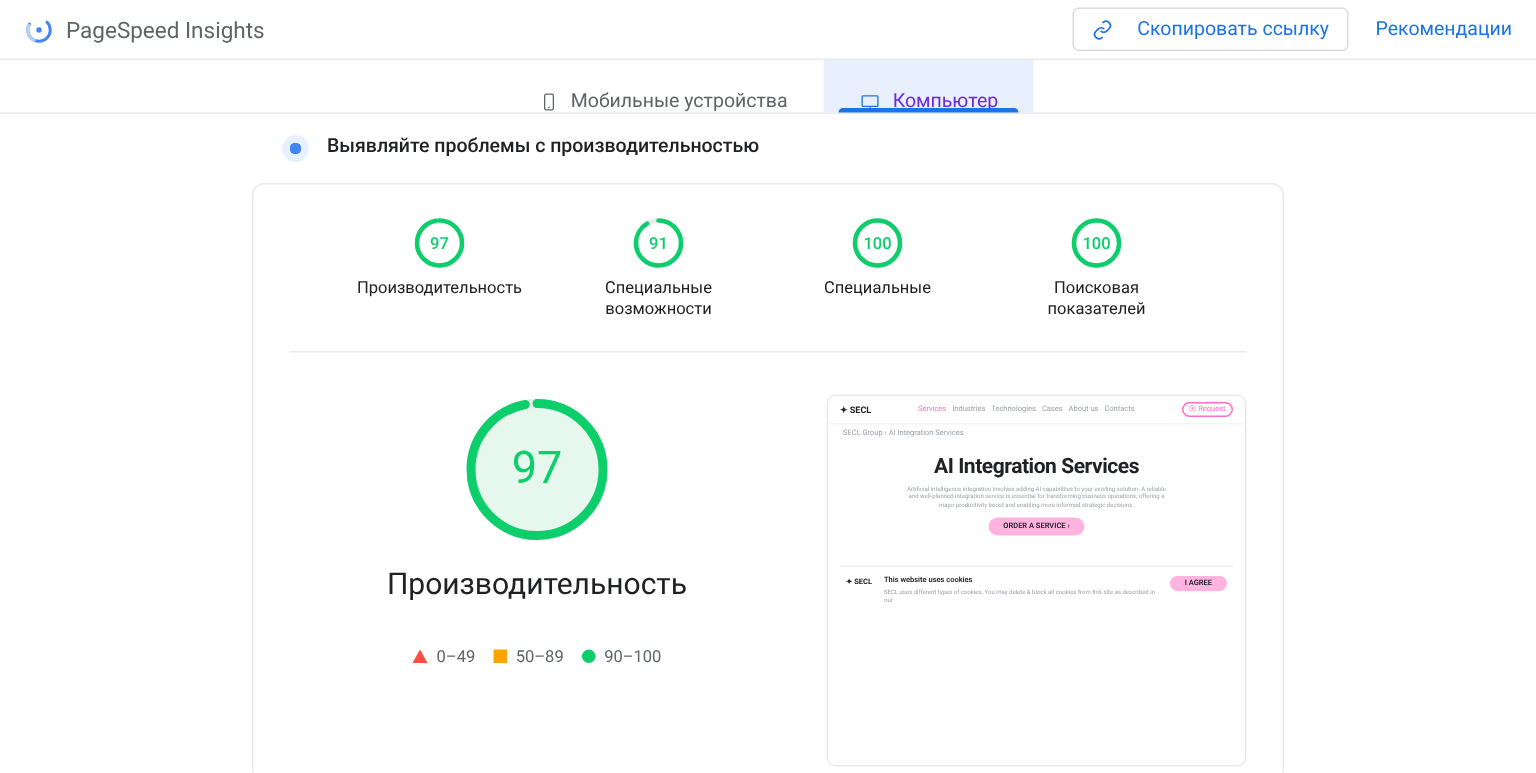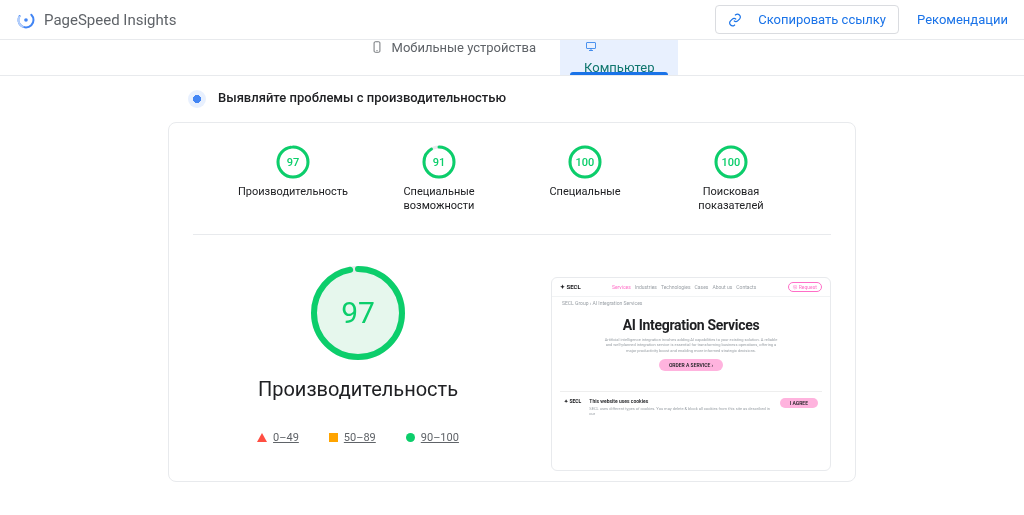--- a/index.html
+++ b/index.html
@@ -7,22 +7,22 @@
 
     .header { display: flex; align-items: center; justify-content: space-between; padding: 8px 16px; border-bottom: 1px solid #e8eaed; height: 40px; }
     .header-left { display: flex; align-items: center; gap: 8px; }
     .logo-icon { width: 20px; height: 20px; }
     .product-name { font-size: 15px; color: #5f6368; font-weight: 400; }
     .header-right { display: flex; align-items: center; gap: 18px; }
     .copy-btn { display: flex; align-items: center; gap: 16px; border: 1px solid #dadce0; border-radius: 4px; padding: 6px 12px; font-size: 13px; color: #1a73e8; background: #fff; cursor: pointer; }
     .docs-link { font-size: 13px; color: #1a73e8; text-decoration: none; }
 
     .tabs { display: flex; justify-content: center; border-bottom: 1px solid #e8eaed; height: 36px; }
-    .tab { display: flex; align-items: flex-start; gap: 8px; padding: 0 24px; font-size: 13px; color: #5f6368; cursor: pointer; position: relative; }
-    .tab.active { color: #0f766e; background: #e8f0fe; flex-direction: column; }
+    .tab { display: flex; align-items: flex-end; gap: 8px; padding: 0 24px; font-size: 13px; color: #5f6368; cursor: pointer; position: relative; }
+    .tab.active { color: #6d28d9; background: #e8f0fe; }
     .tab.active::after { content: ''; position: absolute; left: 10px; right: 10px; bottom: 0; height: 3px; background: #1a73e8; border-radius: 3px 3px 0 0; }
     .tab-icon { width: 14px; height: 14px; }
 
     .subheader { display: flex; align-items: flex-start; gap: 12px; padding: 14px 0 14px 188px; font-size: 13px; font-weight: 500; }
     .pulse { width: 18px; height: 18px; border-radius: 50%; background: radial-gradient(circle, #4285f4 30%, #e8f0fe 31%, #e8f0fe 100%); display: flex; align-items: center; justify-content: center; }
 
     .card { margin: 0 168px; border: 1px solid #e8eaed; border-radius: 8px; padding: 22px 24px 10px; }
     .scores { display: flex; justify-content: center; gap: 46px; padding-bottom: 20px; border-bottom: 1px solid #e8eaed; }
     .score-item { display: flex; flex-direction: column; align-items: center; gap: 6px; width: 100px; }
     .gauge { width: 34px; height: 34px; position: relative; }
@@ -38,27 +38,27 @@
     .big-gauge { width: 100px; height: 100px; position: relative; margin-bottom: 14px; }
     .big-gauge svg { transform: rotate(-90deg); }
     .big-gauge .gauge-bg { stroke-width: 6; }
     .big-gauge .gauge-arc { stroke-width: 6; }
     .big-gauge .gauge-fill { fill: #e6f7ed; }
     .big-gauge-val { position: absolute; top: 0; left: 0; width: 100%; height: 100%; display: flex; align-items: center; justify-content: center; font-size: 30px; font-weight: 400; color: #0cce6b; }
     .big-title { font-size: 20px; font-weight: 400; margin-bottom: 12px; }
     .caption { font-size: 11px; color: #5f6368; line-height: 1.5; padding: 0 20px; }
     .caption a { color: #1a73e8; text-decoration: none; }
 
-    .legend { display: flex; justify-content: center; gap: 30px; margin-top: 18px; font-size: 11px; color: #5f6368; text-decoration: underline; }
+    .legend { display: flex; justify-content: center; gap: 12px; margin-top: 18px; font-size: 11px; color: #5f6368; }
     .legend-item { display: flex; align-items: center; gap: 6px; }
     .tri { width: 0; height: 0; border-left: 5px solid transparent; border-right: 5px solid transparent; border-bottom: 9px solid #ff4e42; }
     .sq { width: 9px; height: 9px; background: #ffa400; }
     .circ { width: 9px; height: 9px; border-radius: 50%; background: #0cce6b; }
 
-    .preview { width: 280px; height: 194px; border: 1px solid #e8eaed; border-radius: 6px; overflow: hidden; background: #fff; font-size: 5px; position: relative; margin-top: 14px; }
+    .preview { width: 280px; height: 248px; border: 1px solid #e8eaed; border-radius: 6px; overflow: hidden; background: #fff; font-size: 5px; position: relative; }
     .pv-hdr { display: flex; justify-content: space-between; padding: 4px 8px; border-bottom: 1px solid #f1f3f4; align-items: center; }
     .pv-logo { font-weight: 700; font-size: 6px; }
     .pv-nav { display: flex; gap: 4px; color: #9aa0a6; }
     .pv-nav span:first-child { color: #ff6ec7; }
     .pv-req { border: 1px solid #ff6ec7; border-radius: 8px; padding: 1px 4px; color: #ff6ec7; }
     .pv-crumb { padding: 3px 10px; color: #9aa0a6; font-size: 5px; }
     .pv-hero { text-align: center; padding: 8px 20px; }
     .pv-hero h1 { font-size: 14px; font-weight: 700; letter-spacing: -0.3px; margin-bottom: 4px; }
     .pv-hero p { font-size: 4px; color: #9aa0a6; line-height: 1.4; padding: 0 30px; }
     .pv-cta { display: inline-block; background: #ffb3de; border-radius: 10px; padding: 3px 10px; font-size: 5px; margin-top: 6px; font-weight: 600; }

